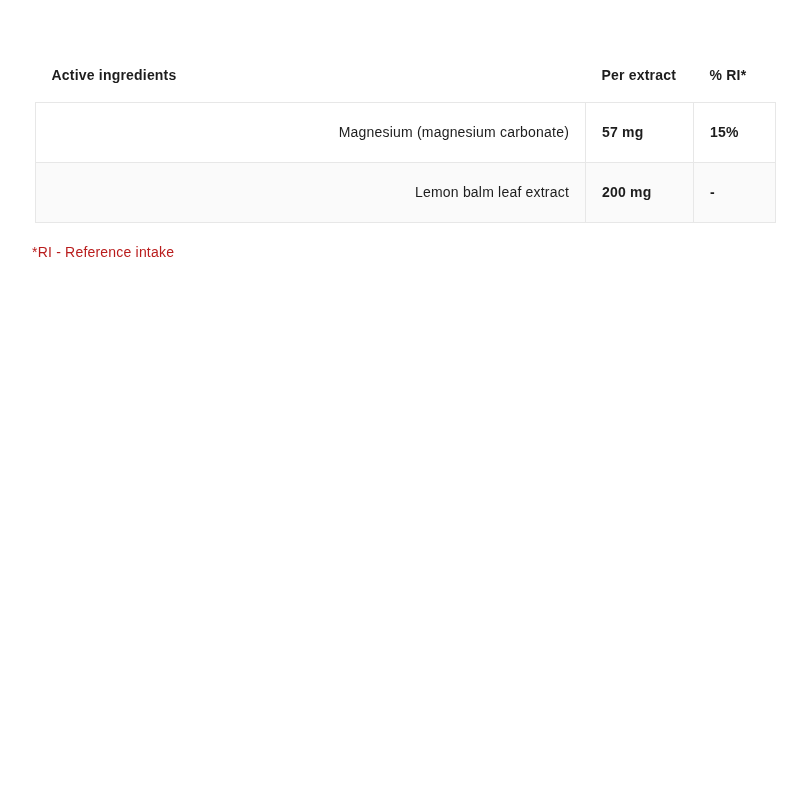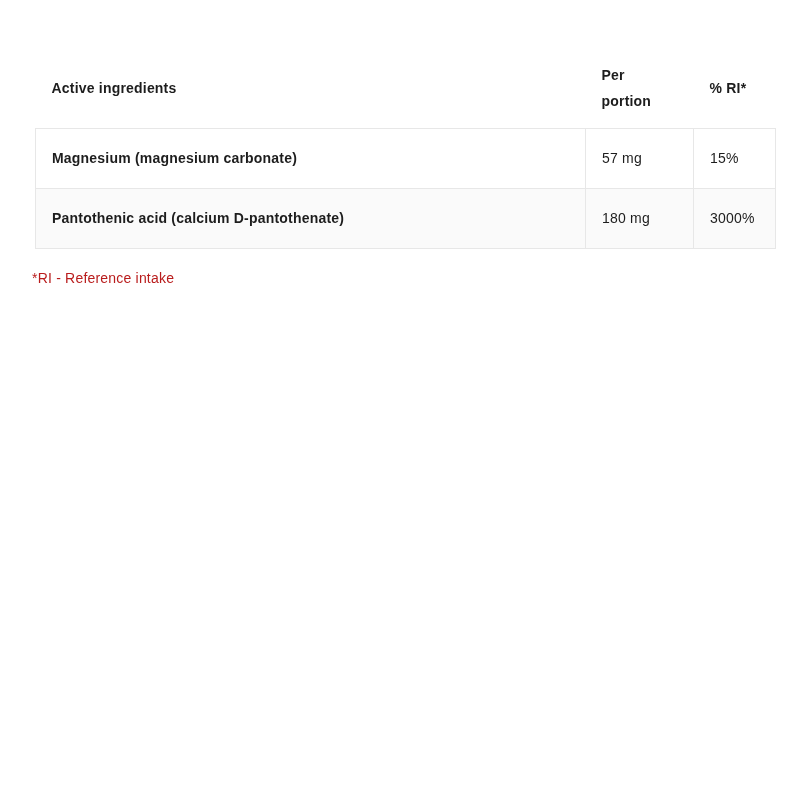--- a/index.html
+++ b/index.html
@@ -40,24 +40,25 @@
     vertical-align: top;
     font-size: 14px;
     line-height: 27px;
     padding: 16px 16px;
     letter-spacing: 0.2px;
     background: transparent;
   }
   tbody tr:nth-child(even) { background: #fafafa; }
   tbody tr:nth-child(odd)  { background: #ffffff; }
   td.ingredient {
-    font-weight: 700;
+    font-weight: 400;
+    text-align: right;
   }
   td.amount, td.ri {
-    font-weight: 400;
+    font-weight: 700;
   }
   .footnote {
     margin-top: 16px;
     margin-left: -3px;
     font-size: 14px;
     font-weight: 400;
     line-height: 27px;
     letter-spacing: 0.2px;
     color: #b91c1c;
   }
@@ -69,33 +70,33 @@
 
   <table class="ingredients">
     <colgroup>
       <col class="c-ingredient">
       <col class="c-amount">
       <col class="c-ri">
     </colgroup>
     <thead>
       <tr>
         <th>Active ingredients</th>
-        <th>Per portion</th>
+        <th>Per extract</th>
         <th>% RI*</th>
       </tr>
     </thead>
     <tbody>
       <tr>
         <td class="ingredient">Magnesium (magnesium carbonate)</td>
         <td class="amount">57 mg</td>
         <td class="ri">15%</td>
       </tr>
       <tr>
-        <td class="ingredient">Pantothenic acid (calcium D-pantothenate)</td>
-        <td class="amount">180 mg</td>
-        <td class="ri">3000%</td>
+        <td class="ingredient">Lemon balm leaf extract</td>
+        <td class="amount">200 mg</td>
+        <td class="ri">-</td>
       </tr>
     </tbody>
   </table>
 
   <div class="footnote">*RI - Reference intake</div>
 
 </div>
 
 </body></html>

